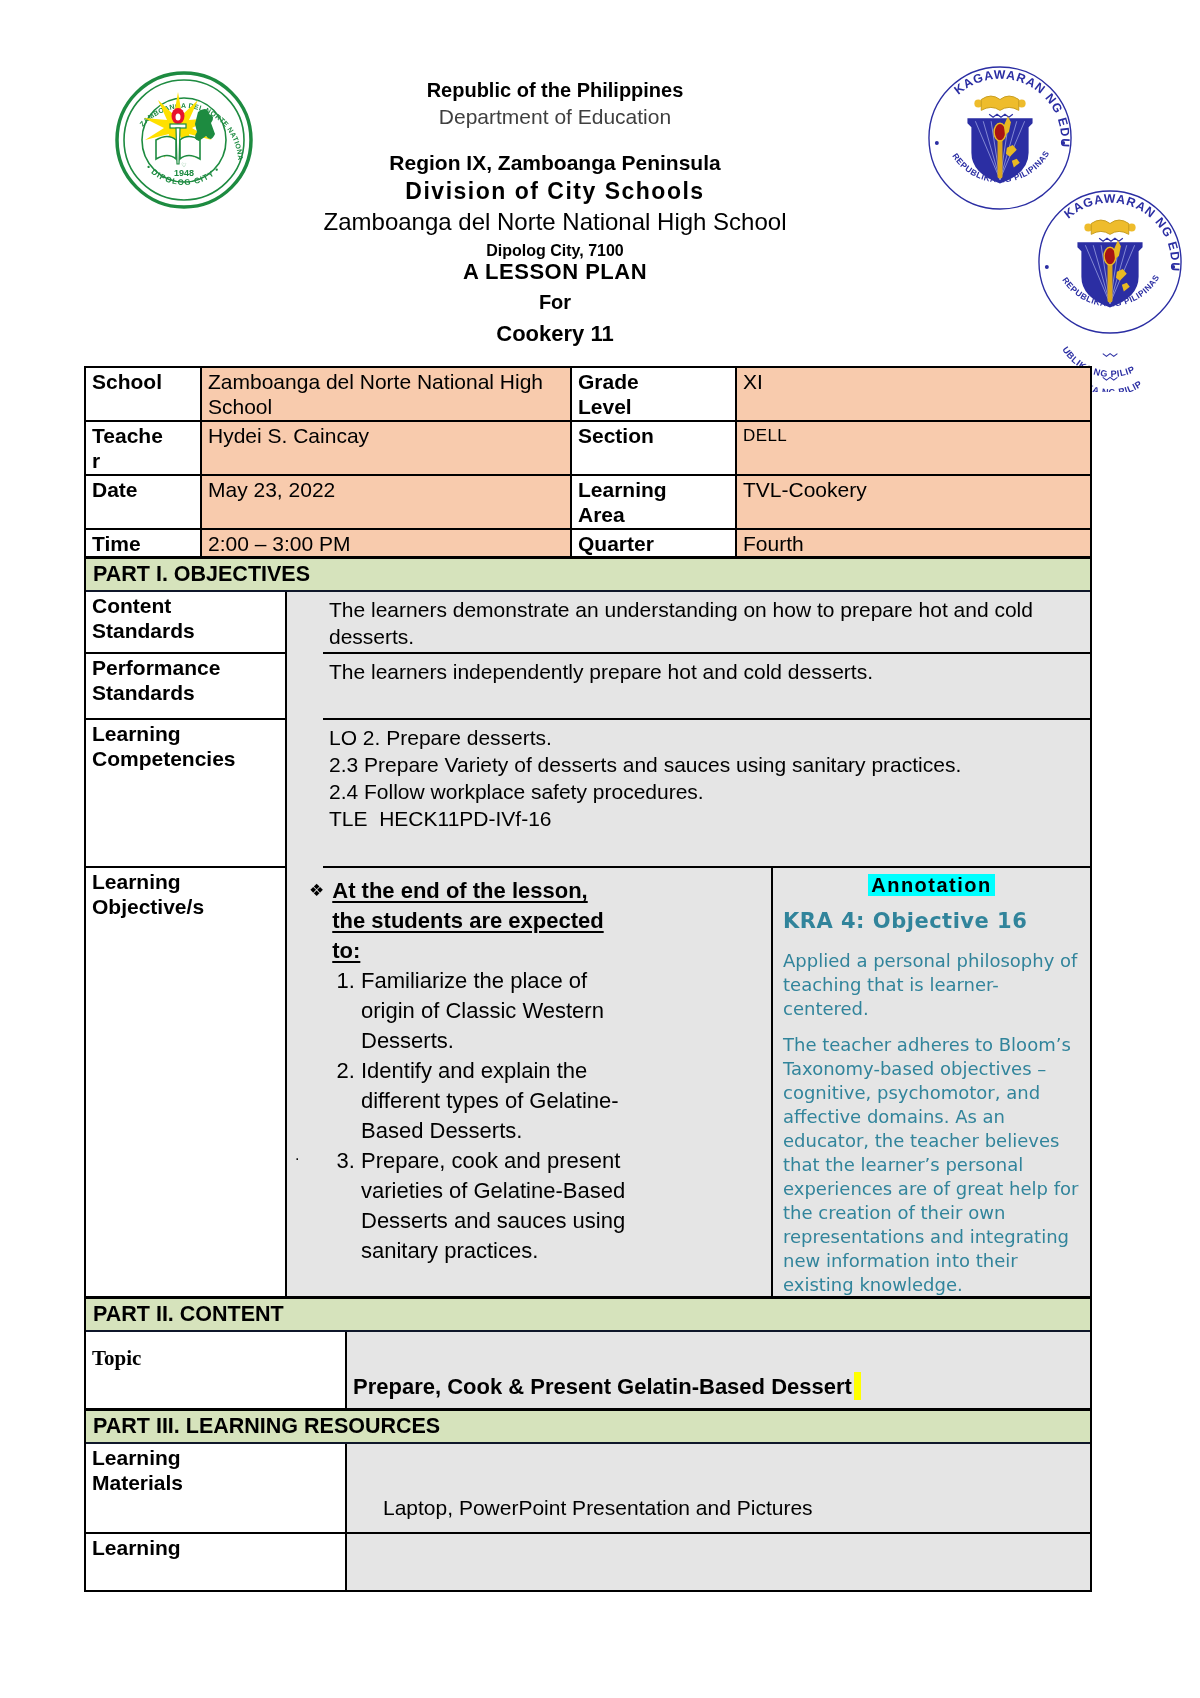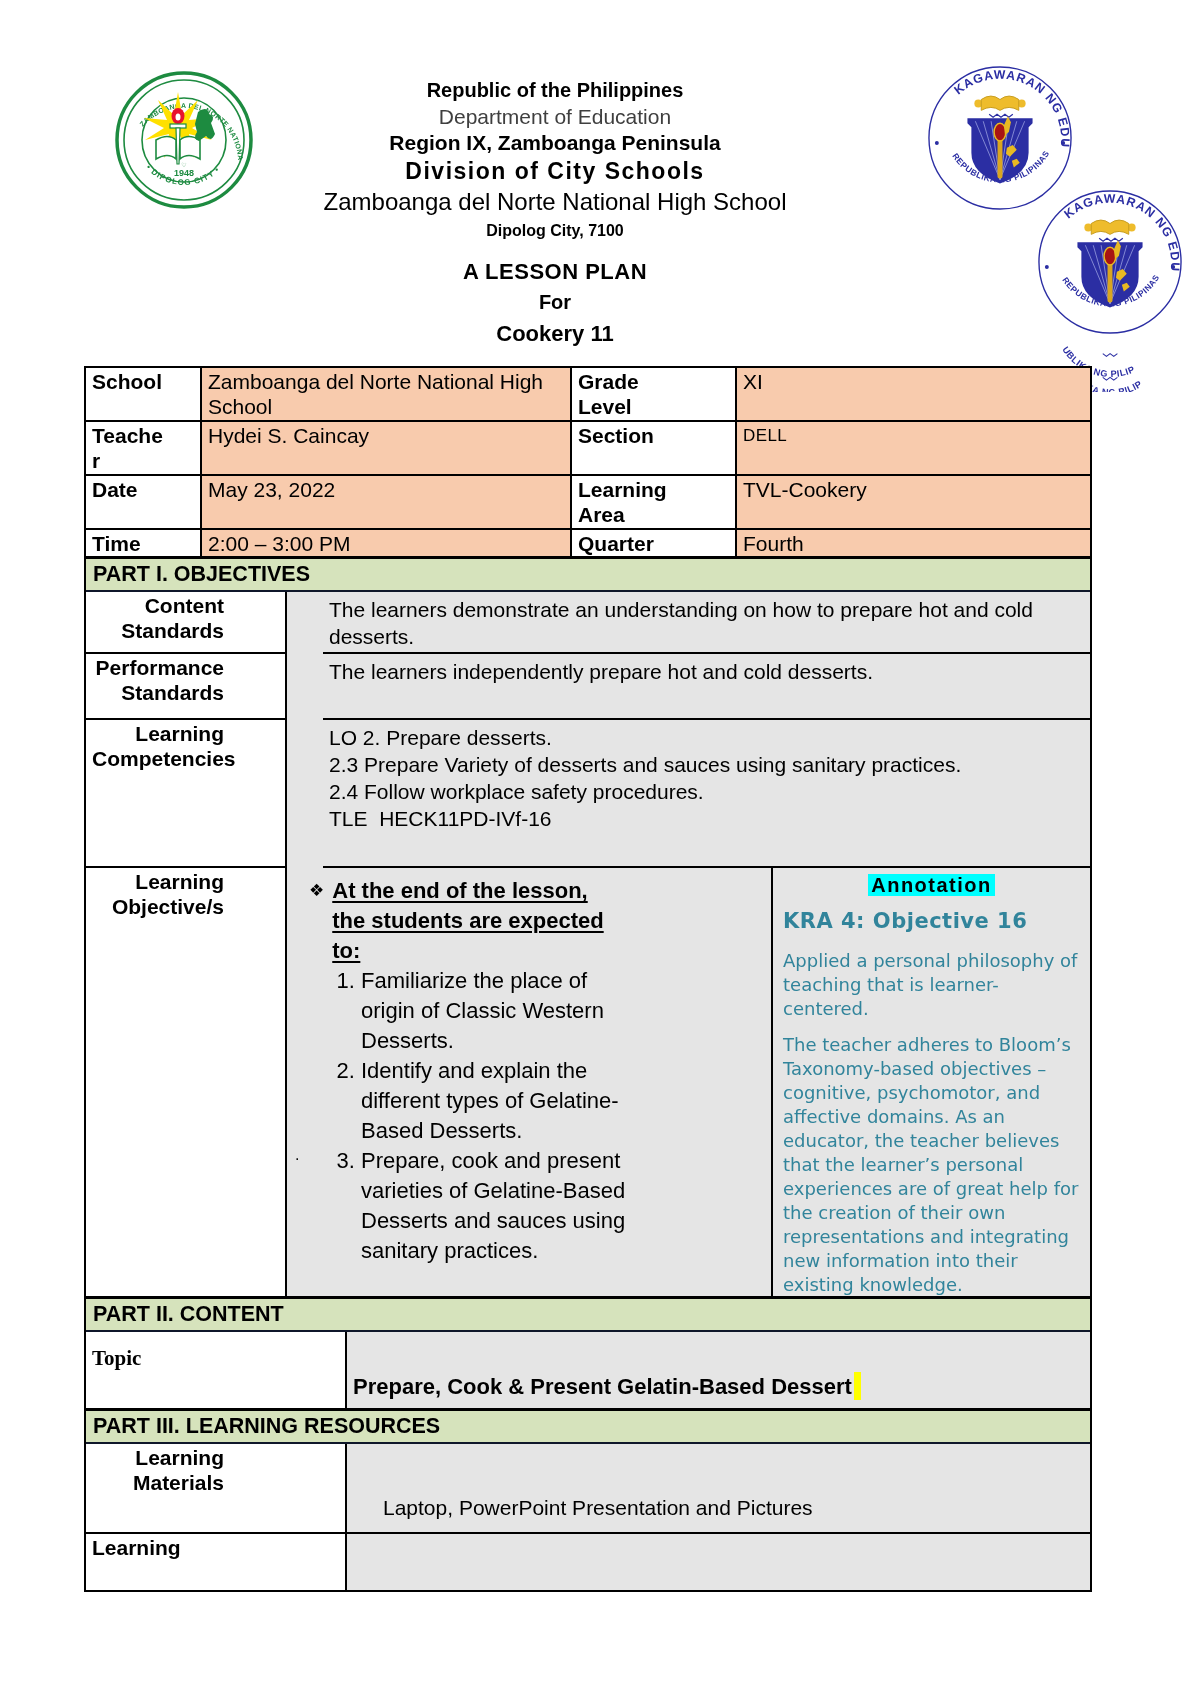--- a/index.html
+++ b/index.html
@@ -8,37 +8,37 @@
     font-family:"Liberation Sans",sans-serif;color:#000;overflow:hidden;
   }
   
   .seal-school{position:absolute;left:114px;top:70px;width:140px;height:140px;}
   .seal-deped1{position:absolute;left:926px;top:64px;width:148px;height:148px;}
   .seal-deped2{position:absolute;left:1036px;top:188px;width:148px;height:148px;}
   .seal-frags{position:absolute;left:1038px;top:328px;width:146px;height:64px;}
   .hdr-center{position:absolute;left:268px;top:78px;width:574px;text-align:center;line-height:1.28;}
   .h-republic{font-weight:bold;font-size:20px;}
   .h-dept{font-size:21px;color:#3f3f3f;font-weight:400;}
-  .h-region{font-weight:bold;font-size:21px;}
+  .h-region{font-weight:bold;font-size:21px;margin-top:20px;}
   .h-division{font-weight:bold;font-size:23px;letter-spacing:1.5px;}
   .h-school{font-size:24px;}
   .h-city{font-weight:bold;font-size:16px;margin-top:3px;}
   .title-block{position:absolute;left:268px;top:256px;width:574px;text-align:center;font-weight:bold;line-height:31px;}
   .t1{font-size:22px;letter-spacing:0.5px;}
   .t2{font-size:20px;}
   .t3{font-size:22px;}
   
   .tbl{position:absolute;left:84px;top:366px;width:1008px;border:2.5px solid #000;box-sizing:border-box;background:#e5e5e5;}
   .grid{display:grid;}
   .cell{border-right:2px solid #000;border-bottom:2px solid #000;padding:2px 6px;box-sizing:border-box;position:relative;overflow:hidden;}
   .cell.last{border-right:none;}
   .lbl{font-weight:bold;font-size:21px;line-height:1.18;background:#fff;}
   .lbl .nw{display:block;max-width:74px;word-break:break-all;}
   .lbl .nw3{display:block;max-width:96px;}
-  .lbl .nwc{display:block;max-width:132px;text-align:right;}
+  .lbl .nwc{display:block;max-width:132px;}
   .val{background:#F8CBAD;font-size:21px;line-height:1.18;}
   .val-small{font-size:17px;letter-spacing:0.4px;padding-top:4px;}
   .grid-a{grid-template-columns:116px 370px 165px 1fr;grid-template-rows:54px 54px 54px 28px;}
   .part-row{background:#D6E3BC;border-bottom:2px solid #0f172a;border-top:1px solid #000;font-weight:bold;font-size:21.5px;line-height:27px;padding:2px 7px;box-sizing:border-box;min-height:30px;}
   .grid-2{grid-template-columns:201px 1fr;}
   .rh-cs{grid-template-rows:62px;}
   .rh-ps{grid-template-rows:66px;}
   .rh-lc{grid-template-rows:148px;}
   .body-txt{font-size:21px;line-height:27px;padding-top:4px;margin-left:36px;}
   .lc-line{white-space:pre-wrap;}

